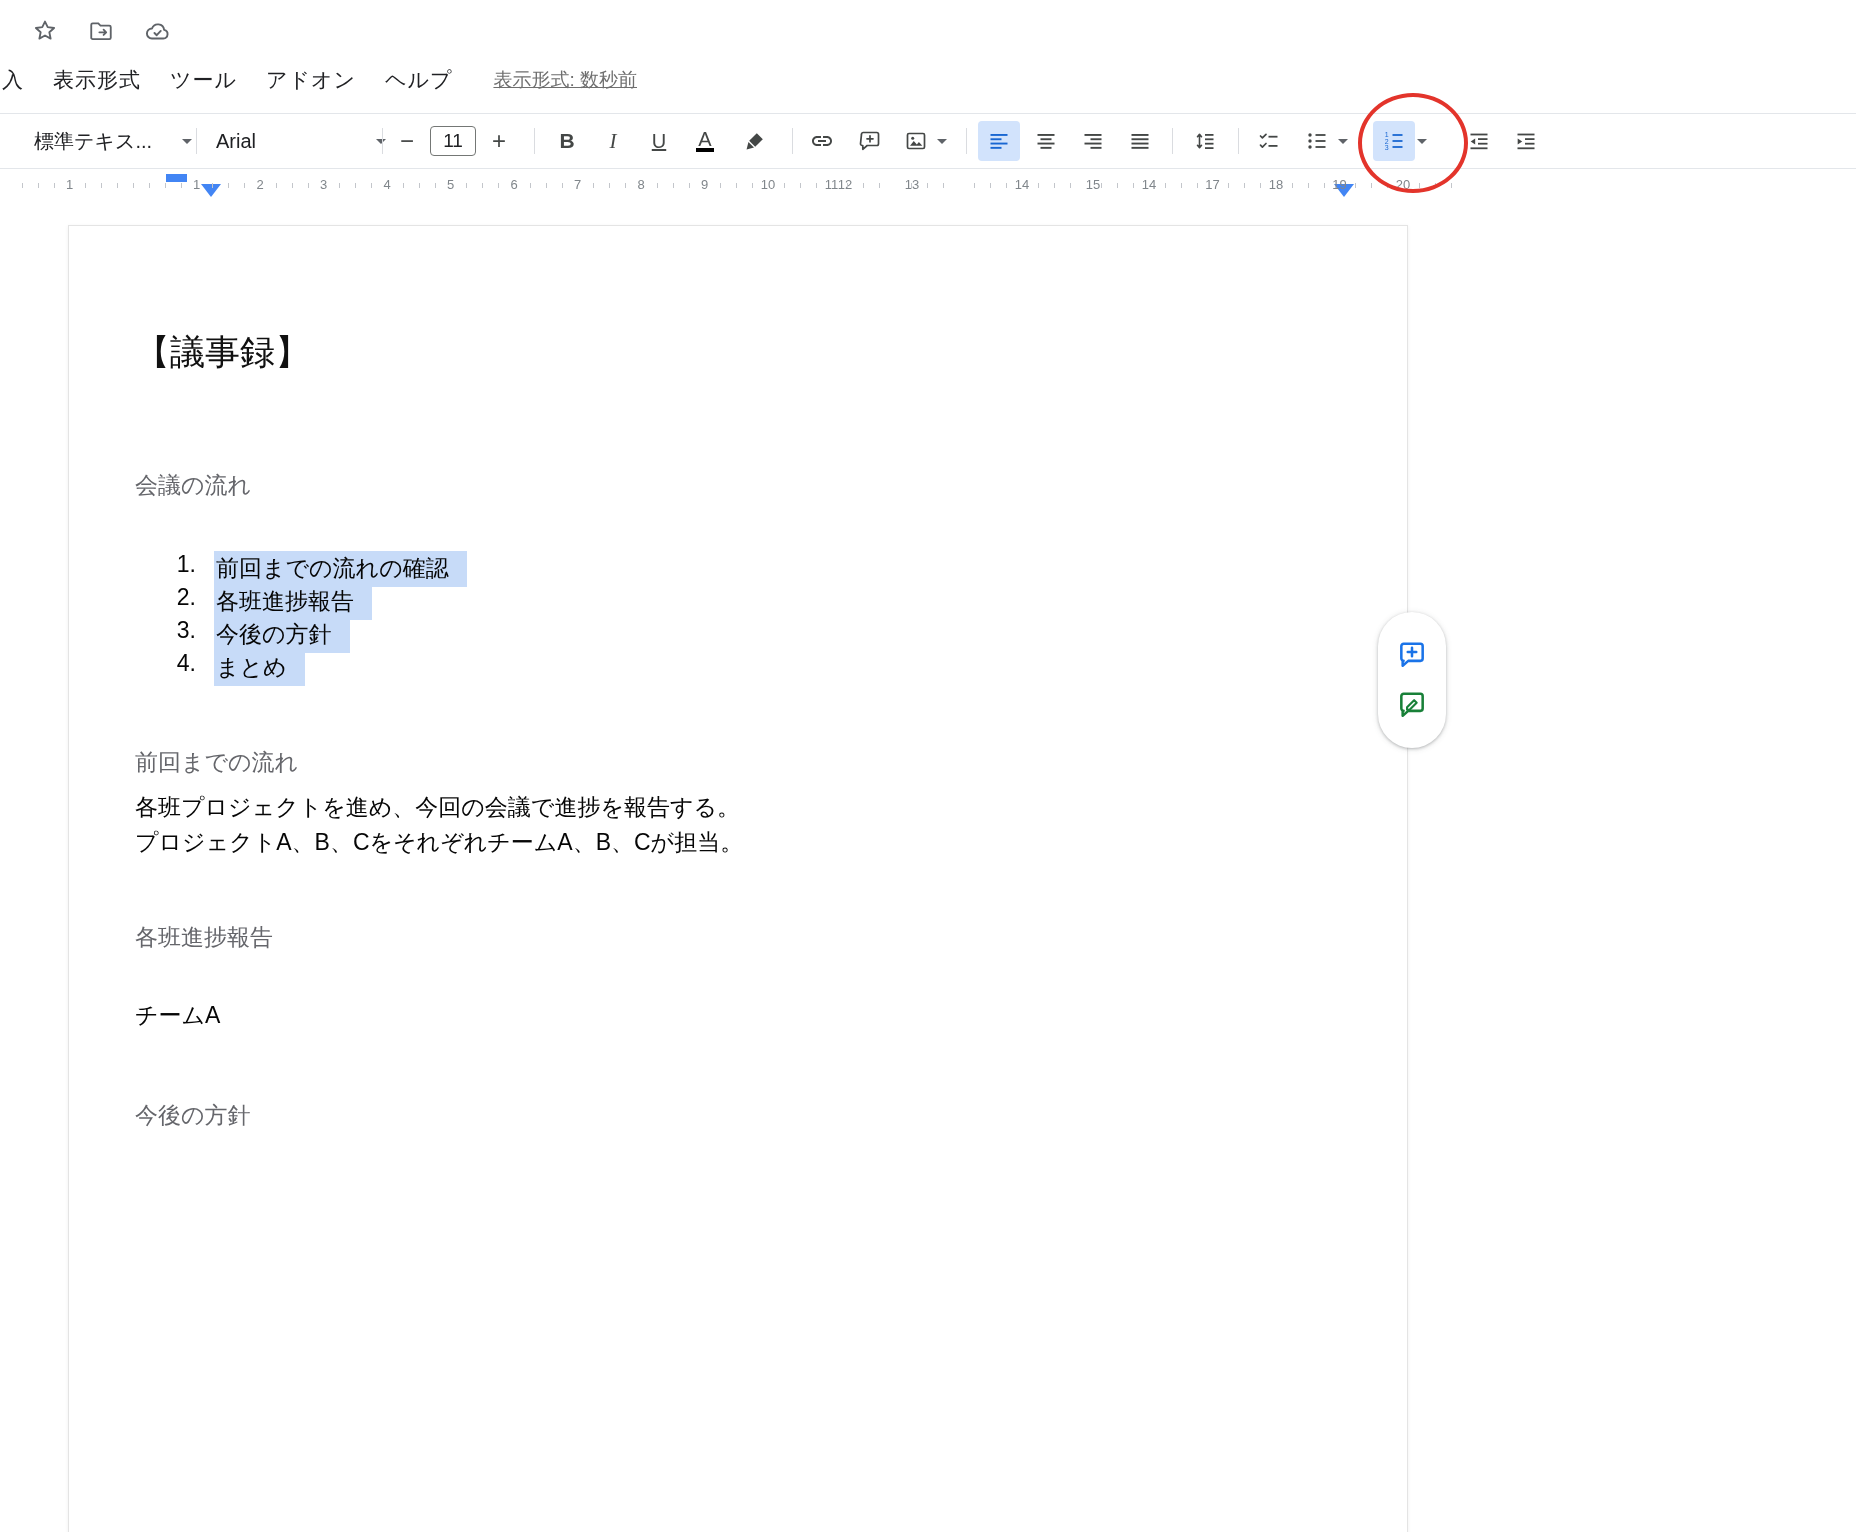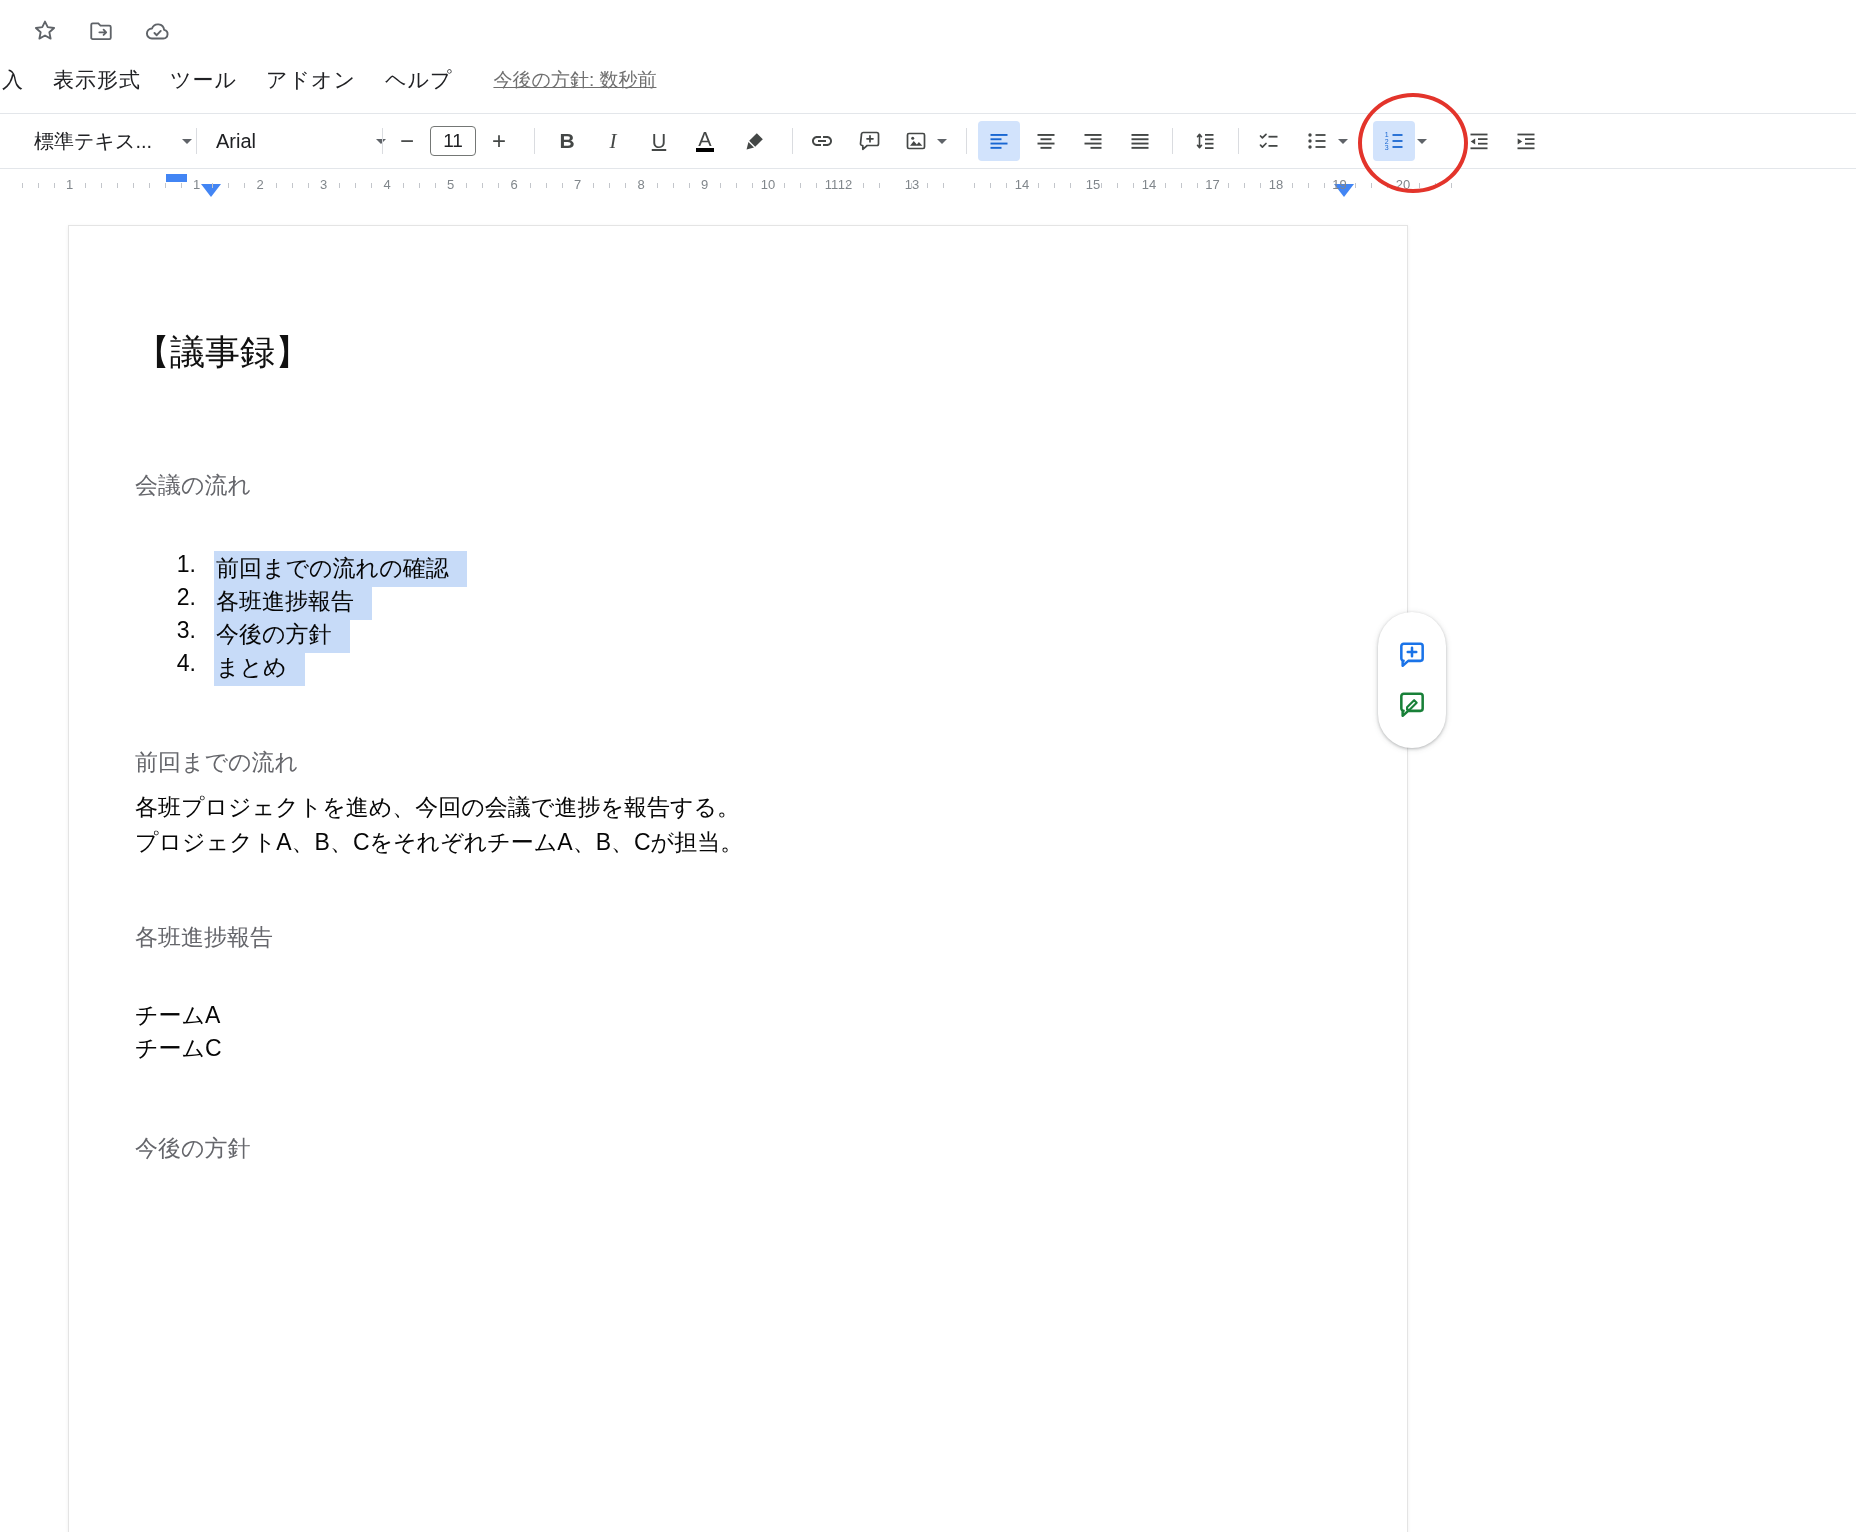--- a/index.html
+++ b/index.html
@@ -88,21 +88,21 @@
       </svg>
   </div>
 </div>
 
 <div class="menubar">
   <span class="menu-item">入</span>
   <span class="menu-item">表示形式</span>
   <span class="menu-item">ツール</span>
   <span class="menu-item">アドオン</span>
   <span class="menu-item">ヘルプ</span>
-  <span class="last-edit">今後の方針: 数秒前</span>
+  <span class="last-edit">表示形式: 数秒前</span>
 </div>
 
 <div class="toolbar">
 
   <div class="dd" style="left:24px;width:158px;">
     <span>標準テキス...</span>
     <span class="dd-arr"></span>
   </div>
   <div class="sep" style="left:196px;"></div>
 
@@ -386,21 +386,20 @@
 
   <div class="h-gray mt-h2">前回までの流れ</div>
   <div class="body-text">
     <div>各班プロジェクトを進め、今回の会議で進捗を報告する。</div>
     <div>プロジェクトA、B、CをそれぞれチームA、B、Cが担当。</div>
   </div>
 
   <div class="h-gray mt-h3">各班進捗報告</div>
   <div class="teams">
     <div>チームA</div>
-    <div>チームC</div>
   </div>
 
   <div class="h-gray mt-h4">今後の方針</div>
 </div>
 
 <div class="side-pill">
   <div class="side-btn">
     <svg width="32" height="32" viewBox="0 0 24 24">
         <path d="M4 5.3c0-.9.8-1.7 1.7-1.7h12.6c.9 0 1.7.8 1.7 1.7v9.4c0 .9-.8 1.7-1.7 1.7H9.2L5 20v-3.6h.7c-.9 0-1.7-.8-1.7-1.7z" fill="none" stroke="#1a73e8" stroke-width="1.9" stroke-linejoin="round"></path>
         <path d="M12 6.6v6.4M8.8 9.8h6.4" stroke="#1a73e8" stroke-width="1.9" stroke-linecap="round"></path>

